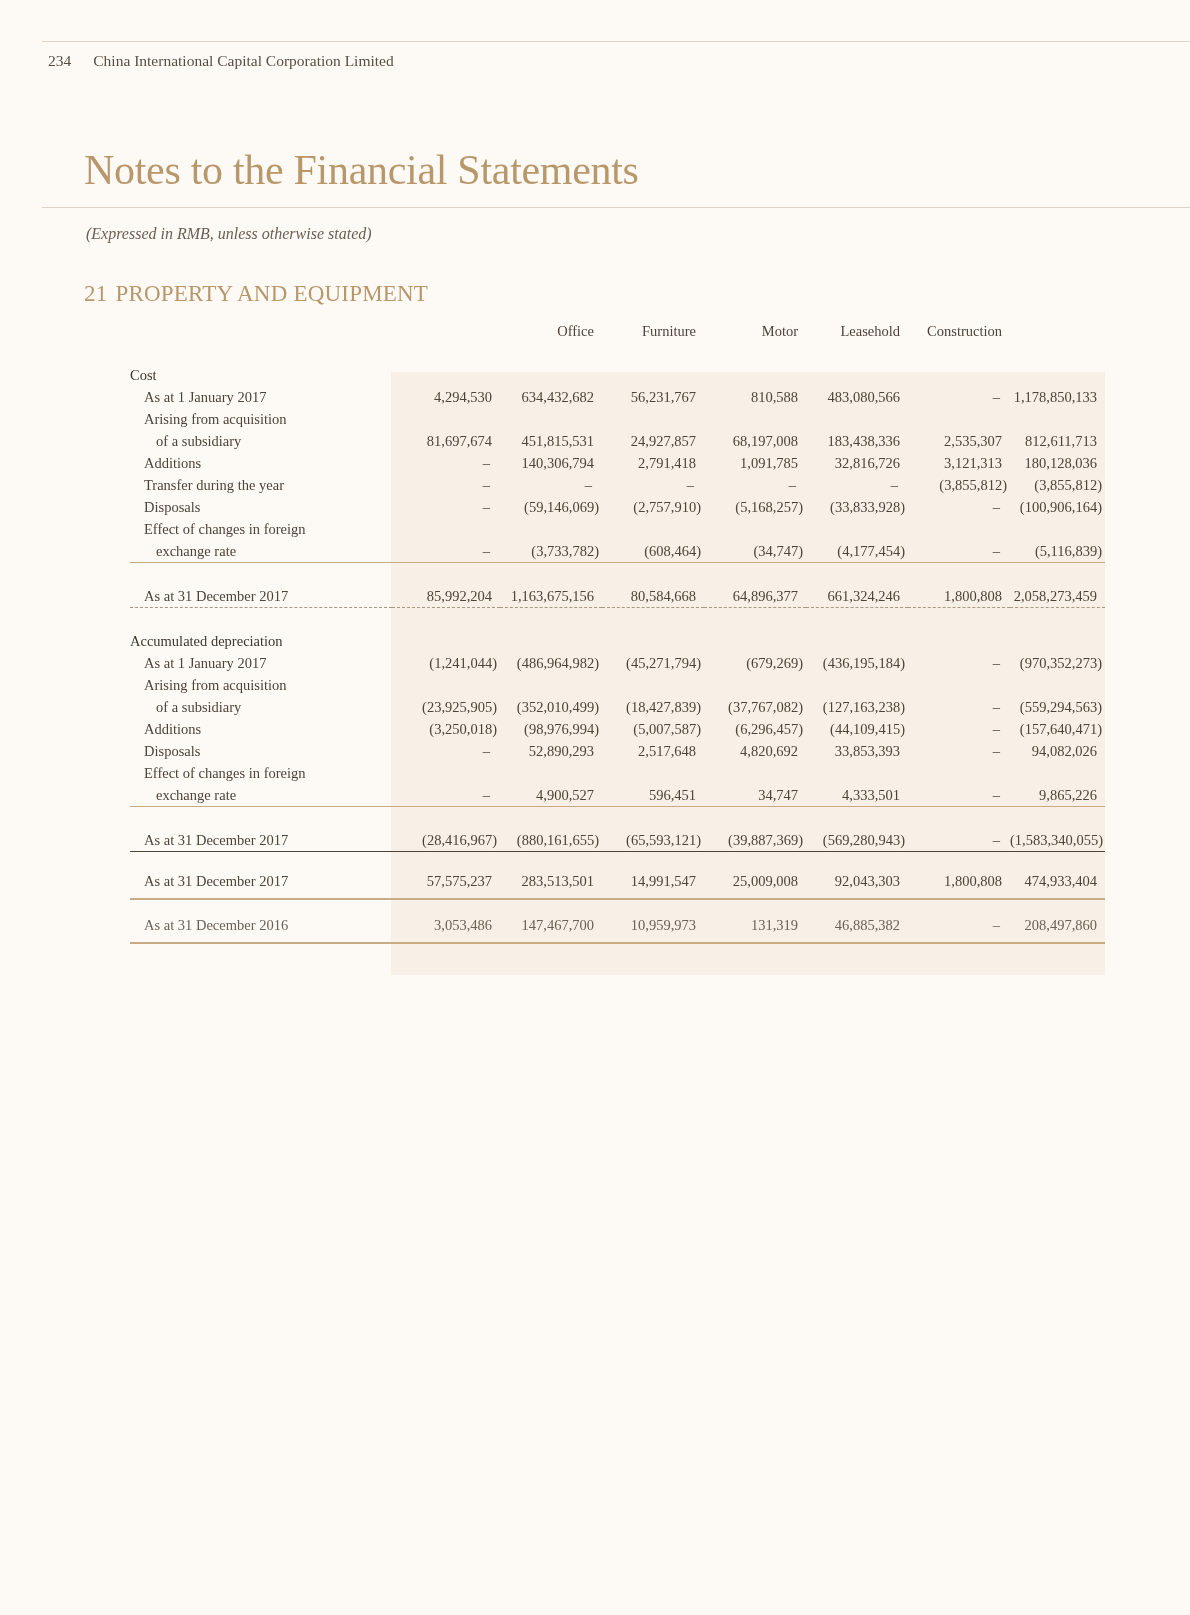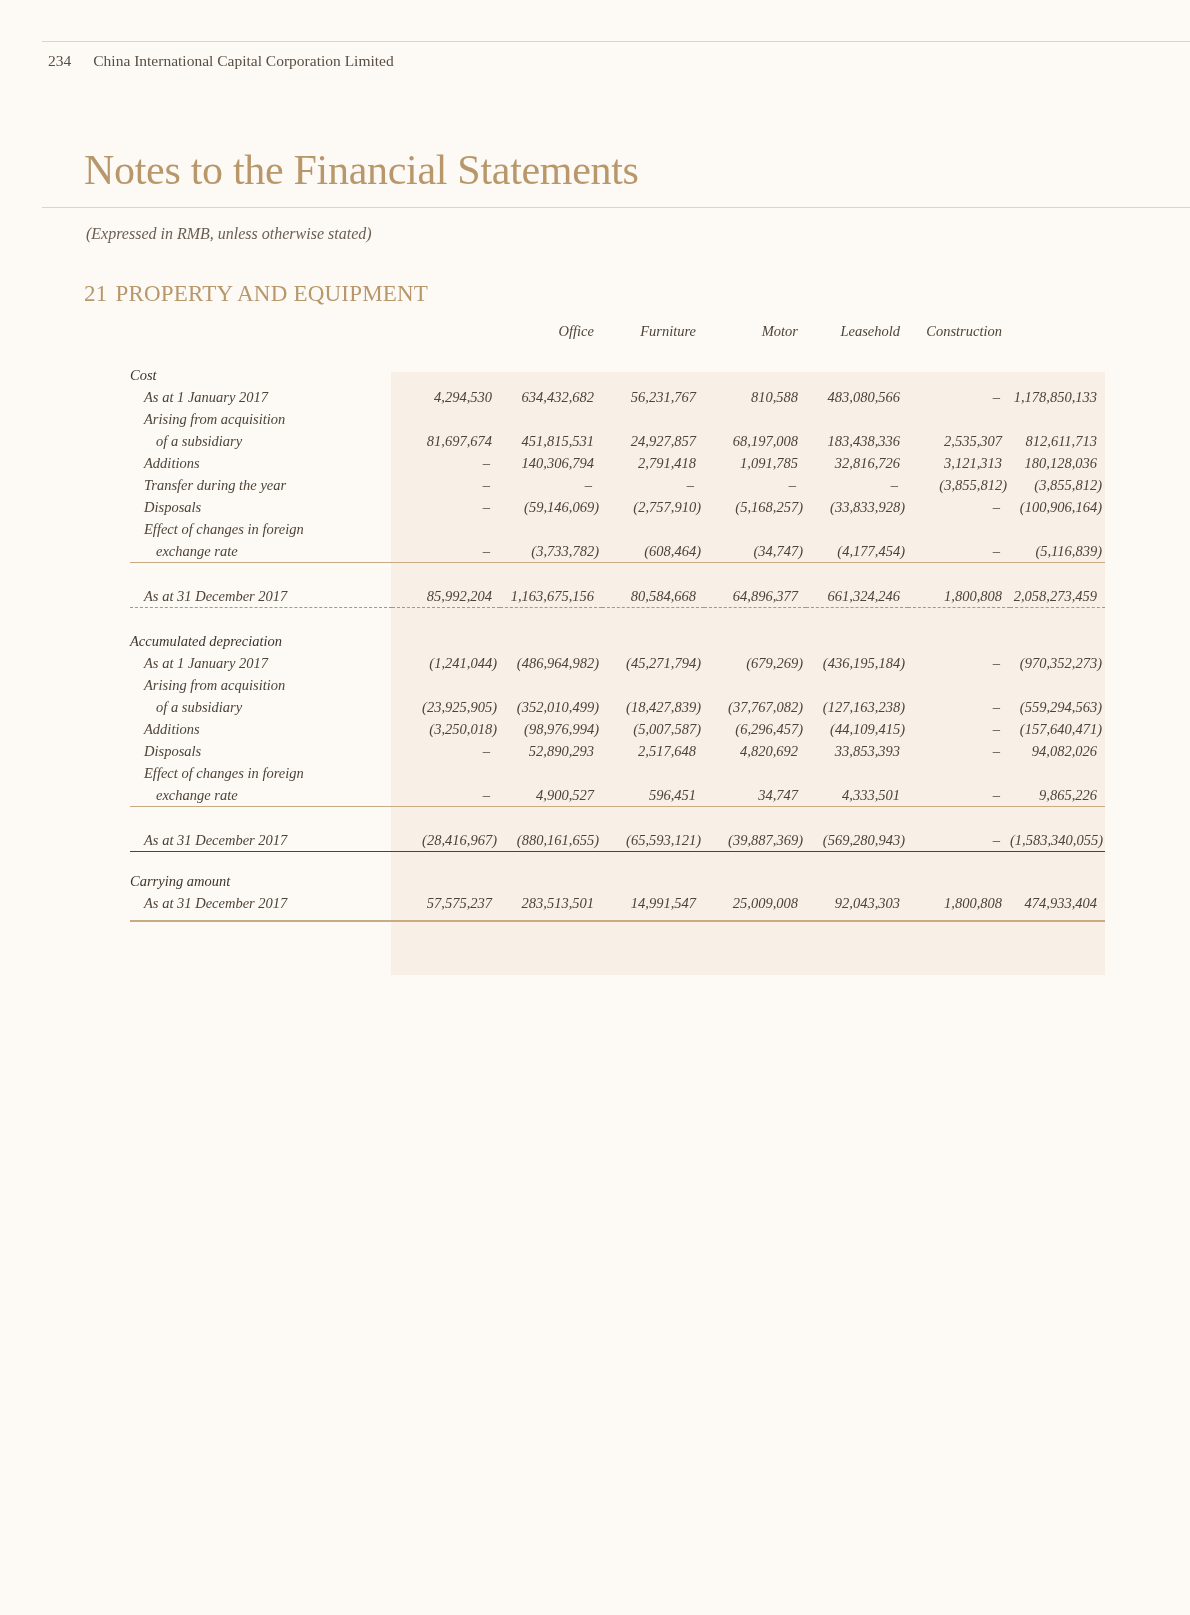--- a/index.html
+++ b/index.html
@@ -14,21 +14,21 @@
     .top-rule { position: absolute; left: 42px; right: 0; top: 41px; height: 0; border-top: 1.5px solid #ddd3c6; }
     .running-head { position: absolute; left: 48px; top: 52px; font-size: 15.5px; color: #5a4e43; white-space: nowrap; }
     .running-head .pg { margin-right: 22px; }
     .page-title { position: absolute; left: 84px; top: 146px; font-size: 42px; color: #b8976b; font-weight: normal; margin: 0; letter-spacing: -0.3px; }
     .title-rule { position: absolute; left: 42px; right: 0; top: 207px; border-top: 1.5px solid #ddd3c6; }
     .subtitle { position: absolute; left: 86px; top: 225px; font-size: 16px; font-style: italic; color: #6a5e52; }
     .section-head { position: absolute; left: 84px; top: 281px; font-size: 23px; color: #b8976b; letter-spacing: 0.2px; margin: 0; font-weight: normal; }
     .section-head .num { margin-right: 8px; }
 
     
-    .tbl-wrap { position: absolute; left: 130px; top: 320px; width: 975px; font-style: italic; }
+    .tbl-wrap { position: absolute; left: 130px; top: 320px; width: 975px; }
     .shade { position: absolute; left: 391px; width: 714px; top: 372px; height: 603px; background: #f8efe6; }
     table { border-collapse: collapse; width: 975px; table-layout: fixed; position: relative; font-size: 14.5px; }
     col.c-label { width: 262px; }
     col.c-b { width: 108px; }
     col.c-o { width: 102px; }
     col.c-f { width: 102px; }
     col.c-m { width: 102px; }
     col.c-l { width: 102px; }
     col.c-cp { width: 102px; }
     col.c-t { width: 95px; }
@@ -256,31 +256,38 @@
           <td class="dash">–</td>
           <td class="neg">(1,583,340,055)</td>
         </tr>
       <tr class="spacer-sm" style="border-top:1.8px solid #4e4338;">
           <td colspan="8" style="height:4px;"></td>
         </tr>
       <tr class="spacer-sm">
           <td colspan="8" style="height:14px;"></td>
         </tr>
 
-      <tr class="group">
-        <td class="lbl" colspan="8">Carrying amount</td>
-      </tr>
       <tr class="rule-gold">
         <td class="lbl l1" style="padding-bottom:6px;">As at 31 December 2017</td>
       <td style="padding-bottom: 6px;">57,575,237</td>
           <td style="padding-bottom: 6px;">283,513,501</td>
           <td style="padding-bottom: 6px;">14,991,547</td>
           <td style="padding-bottom: 6px;">25,009,008</td>
           <td style="padding-bottom: 6px;">92,043,303</td>
           <td style="padding-bottom: 6px;">1,800,808</td>
           <td style="padding-bottom: 6px;">474,933,404</td>
         </tr>
       <tr class="spacer">
           <td colspan="8" style="height:14px;"></td>
         </tr>
+      <tr class="prior end-rule">
+        <td class="lbl l1" style="padding-bottom:6px;">As at 31 December 2016</td>
+      <td style="padding-bottom: 6px;">3,053,486</td>
+          <td style="padding-bottom: 6px;">147,467,700</td>
+          <td style="padding-bottom: 6px;">10,959,973</td>
+          <td style="padding-bottom: 6px;">131,319</td>
+          <td style="padding-bottom: 6px;">46,885,382</td>
+          <td class="dash" style="padding-bottom: 6px;">–</td>
+          <td style="padding-bottom: 6px;">208,497,860</td>
+        </tr>
     </tbody>
   </table>
 </div>
 
 </body></html>

